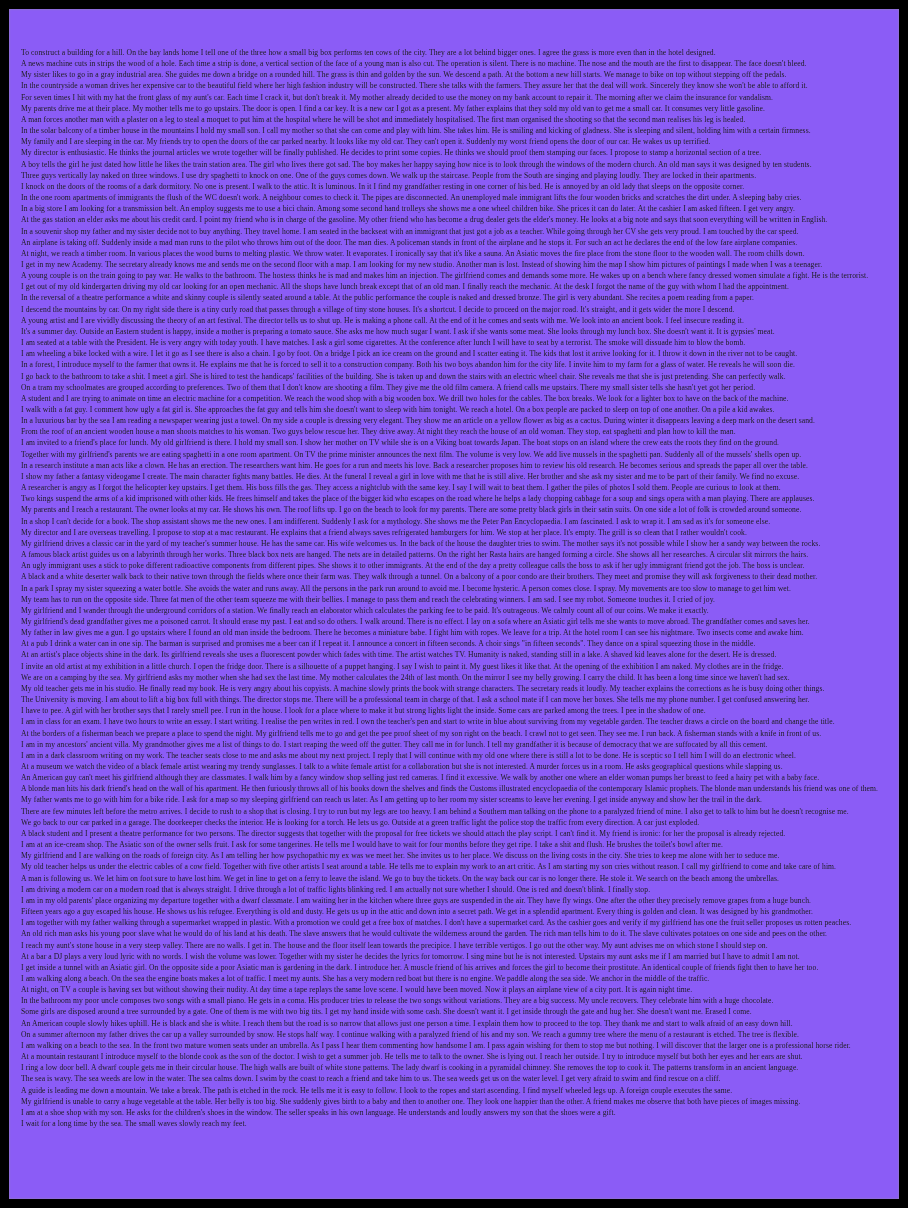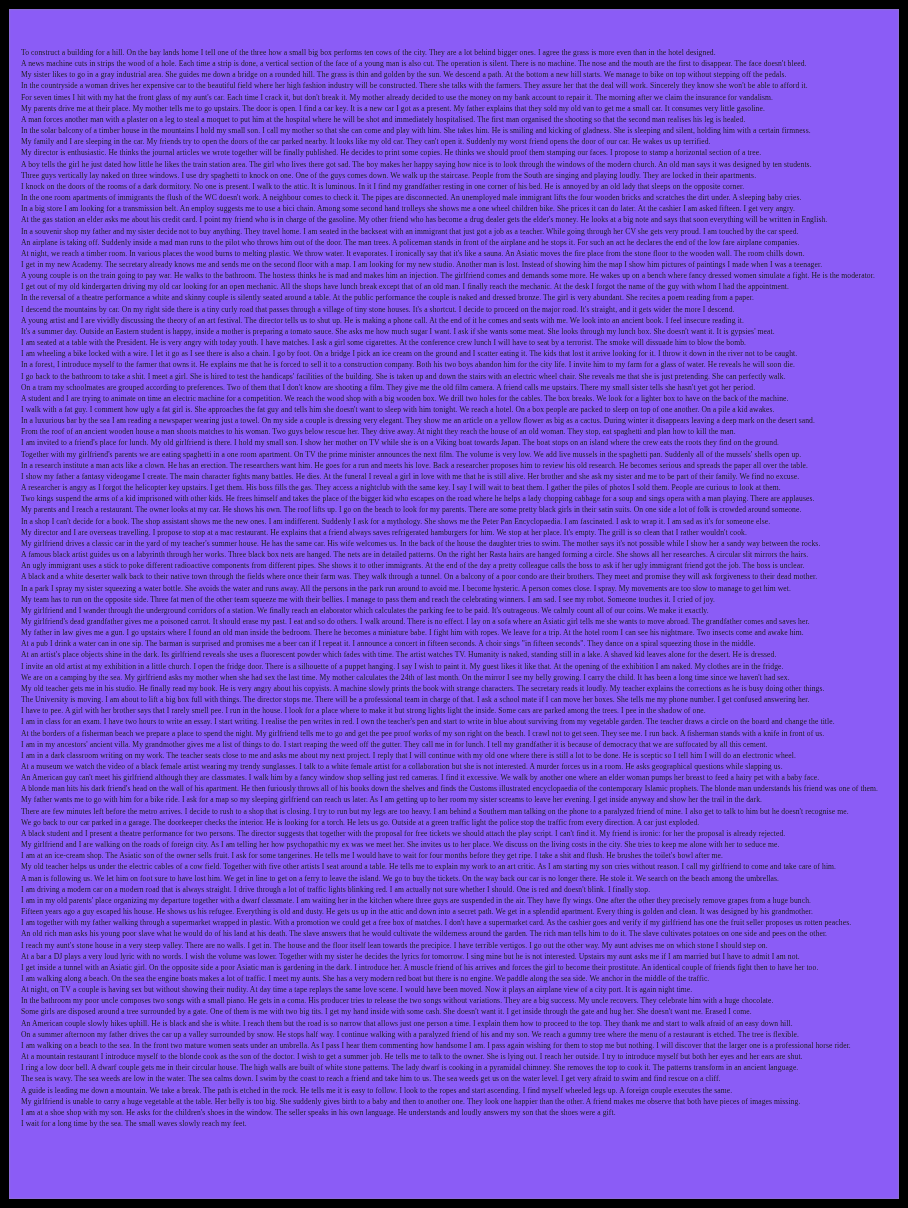--- a/index.html
+++ b/index.html
@@ -50,30 +50,30 @@
       <div class="line">In the solar balcony of a timber house in the mountains I hold my small son. I call my mother so that she can come and play with him. She takes him. He is smiling and kicking of gladness. She is sleeping and silent, holding him with a certain firmness.</div>
       <div class="line">My family and I are sleeping in the car. My friends try to open the doors of the car parked nearby. It looks like my old car. They can't open it. Suddenly my worst friend opens the door of our car. He wakes us up terrified.</div>
       <div class="line">My director is enthusiastic. He thinks the journal articles we wrote together will be finally published. He decides to print some copies. He thinks we should proof them stamping our faces. I propose to stamp a horizontal section of a tree.</div>
       <div class="line">A boy tells the girl he just dated how little he likes the train station area. The girl who lives there got sad. The boy makes her happy saying how nice is to look through the windows of the modern church. An old man says it was designed by ten students.</div>
       <div class="line">Three guys vertically lay naked on three windows. I use dry spaghetti to knock on one. One of the guys comes down. We walk up the staircase. People from the South are singing and playing loudly. They are locked in their apartments.</div>
       <div class="line">I knock on the doors of the rooms of a dark dormitory. No one is present. I walk to the attic. It is luminous. In it I find my grandfather resting in one corner of his bed. He is annoyed by an old lady that sleeps on the opposite corner.</div>
       <div class="line">In the one room apartments of immigrants the flush of the WC doesn't work. A neighbour comes to check it. The pipes are disconnected. An unemployed male immigrant lifts the four wooden bricks and scratches the dirt under. A sleeping baby cries.</div>
       <div class="line">In a big store I am looking for a transmission belt. An employ suggests me to use a bici chain. Among some second hand trolleys she shows me a one wheel children bike. She prices it can do later. At the cashier I am asked fifteen. I get very angry.</div>
       <div class="line">At the gas station an elder asks me about his credit card. I point my friend who is in charge of the gasoline. My other friend who has become a drug dealer gets the elder's money. He looks at a big note and says that soon everything will be written in English.</div>
       <div class="line">In a souvenir shop my father and my sister decide not to buy anything. They travel home. I am seated in the backseat with an immigrant that just got a job as a teacher. While going through her CV she gets very proud. I am touched by the car speed.</div>
-      <div class="line">An airplane is taking off. Suddenly inside a mad man runs to the pilot who throws him out of the door. The man trees. A policeman stands in front of the airplane and he stops it. For such an act he declares the end of the low fare airplane companies.</div>
+      <div class="line">An airplane is taking off. Suddenly inside a mad man runs to the pilot who throws him out of the door. The man dies. A policeman stands in front of the airplane and he stops it. For such an act he declares the end of the low fare airplane companies.</div>
       <div class="line">At night, we reach a timber room. In various places the wood burns to melting plastic. We throw water. It evaporates. I ironically say that it's like a sauna. An Asiatic moves the fire place from the stone floor to the wooden wall. The room chills down.</div>
       <div class="line">I get in my new Academy. The secretary already knows me and sends me on the second floor with a map. I am looking for my new studio. Another man is lost. Instead of showing him the map I show him pictures of paintings I made when I was a teenager.</div>
-      <div class="line">A young couple is on the train going to pay war. He walks to the bathroom. The hostess thinks he is mad and makes him an injection. The girlfriend comes and demands some more. He wakes up on a bench where fancy dressed women simulate a fight. He is the moderator.</div>
+      <div class="line">A young couple is on the train going to pay war. He walks to the bathroom. The hostess thinks he is mad and makes him an injection. The girlfriend comes and demands some more. He wakes up on a bench where fancy dressed women simulate a fight. He is the terrorist.</div>
       <div class="line">I get out of my old kindergarten driving my old car looking for an open mechanic. All the shops have lunch break except that of an old man. I finally reach the mechanic. At the desk I forgot the name of the guy with whom I had the appointment.</div>
       <div class="line">In the reversal of a theatre performance a white and skinny couple is silently seated around a table. At the public performance the couple is naked and dressed bronze. The girl is very abundant. She recites a poem reading from a paper.</div>
       <div class="line">I descend the mountains by car. On my right side there is a tiny curly road that passes through a village of tiny stone houses. It's a shortcut. I decide to proceed on the major road. It's straight, and it gets wider the more I descend.</div>
       <div class="line">A young artist and I are vividly discussing the theory of an art festival. The director tells us to shut up. He is making a phone call. At the end of it he comes and seats with me. We look into an ancient book. I feel insecure reading it.</div>
       <div class="line">It's a summer day. Outside an Eastern student is happy, inside a mother is preparing a tomato sauce. She asks me how much sugar I want. I ask if she wants some meat. She looks through my lunch box. She doesn't want it. It is gypsies' meat.</div>
-      <div class="line">I am seated at a table with the President. He is very angry with today youth. I have matches. I ask a girl some cigarettes. At the conference crew lunch I will have to seat by a terrorist. The smoke will dissuade him to blow the bomb.</div>
+      <div class="line">I am seated at a table with the President. He is very angry with today youth. I have matches. I ask a girl some cigarettes. At the conference after lunch I will have to seat by a terrorist. The smoke will dissuade him to blow the bomb.</div>
       <div class="line">I am wheeling a bike locked with a wire. I let it go as I see there is also a chain. I go by foot. On a bridge I pick an ice cream on the ground and I scatter eating it. The kids that lost it arrive looking for it. I throw it down in the river not to be caught.</div>
       <div class="line">In a forest, I introduce myself to the farmer that owns it. He explains me that he is forced to sell it to a construction company. Both his two boys abandon him for the city life. I invite him to my farm for a glass of water. He reveals he will soon die.</div>
       <div class="line">I go back to the bathroom to take a shit. I meet a girl. She is hired to test the handicaps' facilities of the building. She is taken up and down the stairs with an electric wheel chair. She reveals me that she is just pretending. She can perfectly walk.</div>
       <div class="line">On a tram my schoolmates are grouped according to preferences. Two of them that I don't know are shooting a film. They give me the old film camera. A friend calls me upstairs. There my small sister tells she hasn't yet got her period.</div>
       <div class="line">A student and I are trying to animate on time an electric machine for a competition. We reach the wood shop with a big wooden box. We drill two holes for the cables. The box breaks. We look for a lighter box to have on the back of the machine.</div>
       <div class="line">I walk with a fat guy. I comment how ugly a fat girl is. She approaches the fat guy and tells him she doesn't want to sleep with him tonight. We reach a hotel. On a box people are packed to sleep on top of one another. On a pile a kid awakes.</div>
       <div class="line">In a luxurious bar by the sea I am reading a newspaper wearing just a towel. On my side a couple is dressing very elegant. They show me an article on a yellow flower as big as a cactus. During winter it disappears leaving a deep mark on the desert sand.</div>
       <div class="line">From the roof of an ancient wooden house a man shoots matches to his woman. Two guys below rescue her. They drive away. At night they reach the house of an old woman. They stop, eat spaghetti and plan how to kill the man.</div>
       <div class="line">I am invited to a friend's place for lunch. My old girlfriend is there. I hold my small son. I show her mother on TV while she is on a Viking boat towards Japan. The boat stops on an island where the crew eats the roots they find on the ground.</div>
       <div class="line">Together with my girlfriend's parents we are eating spaghetti in a one room apartment. On TV the prime minister announces the next film. The volume is very low. We add live mussels in the spaghetti pan. Suddenly all of the mussels' shells open up.</div>
@@ -94,32 +94,32 @@
       <div class="line">My girlfriend's dead grandfather gives me a poisoned carrot. It should erase my past. I eat and so do others. I walk around. There is no effect. I lay on a sofa where an Asiatic girl tells me she wants to move abroad. The grandfather comes and saves her.</div>
       <div class="line">My father in law gives me a gun. I go upstairs where I found an old man inside the bedroom. There he becomes a miniature babe. I fight him with ropes. We leave for a trip. At the hotel room I can see his nightmare. Two insects come and awake him.</div>
       <div class="line">At a pub I drink a water can in one sip. The barman is surprised and promises me a beer can if I repeat it. I announce a concert in fifteen seconds. A choir sings "in fifteen seconds". They dance on a spiral squeezing those in the middle.</div>
       <div class="line">At an artist's place objects shine in the dark. Its girlfriend reveals she uses a fluorescent powder which fades with time. The artist watches TV. Humanity is naked, standing still in a lake. A shaved kid leaves alone for the desert. He is dressed.</div>
       <div class="line">I invite an old artist at my exhibition in a little church. I open the fridge door. There is a silhouette of a puppet hanging. I say I wish to paint it. My guest likes it like that. At the opening of the exhibition I am naked. My clothes are in the fridge.</div>
       <div class="line">We are on a camping by the sea. My girlfriend asks my mother when she had sex the last time. My mother calculates the 24th of last month. On the mirror I see my belly growing. I carry the child. It has been a long time since we haven't had sex.</div>
       <div class="line">My old teacher gets me in his studio. He finally read my book. He is very angry about his copyists. A machine slowly prints the book with strange characters. The secretary reads it loudly. My teacher explains the corrections as he is busy doing other things.</div>
       <div class="line">The University is moving. I am about to lift a big box full with things. The director stops me. There will be a professional team in charge of that. I ask a school mate if I can move her boxes. She tells me my phone number. I get confused answering her.</div>
       <div class="line">I have to pee. A girl with her brother says that I rarely smell pee. I run in the house. I look for a place where to make it but strong lights light the inside. Some cars are parked among the trees. I pee in the shadow of one.</div>
       <div class="line">I am in class for an exam. I have two hours to write an essay. I start writing. I realise the pen writes in red. I own the teacher's pen and start to write in blue about surviving from my vegetable garden. The teacher draws a circle on the board and change the title.</div>
-      <div class="line">At the borders of a fisherman beach we prepare a place to spend the night. My girlfriend tells me to go and get the pee proof works of my son right on the beach. I crawl not to get seen. They see me. I run back. A fisherman stands with a knife in front of us.</div>
+      <div class="line">At the borders of a fisherman beach we prepare a place to spend the night. My girlfriend tells me to go and get the pee proof sheet of my son right on the beach. I crawl not to get seen. They see me. I run back. A fisherman stands with a knife in front of us.</div>
       <div class="line">I am in my ancestors' ancient villa. My grandmother gives me a list of things to do. I start reaping the weed off the gutter. They call me in for lunch. I tell my grandfather it is because of democracy that we are suffocated by all this cement.</div>
       <div class="line">I am in a dark classroom writing on my work. The teacher seats close to me and asks me about my next project. I reply that I will continue with my old one where there is still a lot to be done. He is sceptic so I tell him I will do an electronic wheel.</div>
       <div class="line">At a museum we watch the video of a black female artist wearing my trendy sunglasses. I talk to a white female artist for a collaboration but she is not interested. A murder forces us in a room. He asks geographical questions while slapping us.</div>
       <div class="line">An American guy can't meet his girlfriend although they are classmates. I walk him by a fancy window shop selling just red cameras. I find it excessive. We walk by another one where an elder woman pumps her breast to feed a hairy pet with a baby face.</div>
       <div class="line">A blonde man hits his dark friend's head on the wall of his apartment. He then furiously throws all of his books down the shelves and finds the Customs illustrated encyclopaedia of the contemporary Islamic prophets. The blonde man understands his friend was one of them.</div>
       <div class="line">My father wants me to go with him for a bike ride. I ask for a map so my sleeping girlfriend can reach us later. As I am getting up to her room my sister screams to leave her evening. I get inside anyway and show her the trail in the dark.</div>
       <div class="line">There are few minutes left before the metro arrives. I decide to rush to a shop that is closing. I try to run but my legs are too heavy. I am behind a Southern man talking on the phone to a paralyzed friend of mine. I also get to talk to him but he doesn't recognise me.</div>
       <div class="line">We go back to our car parked in a garage. The doorkeeper checks the interior. He is looking for a torch. He lets us go. Outside at a green traffic light the police stop the traffic from every direction. A car just exploded.</div>
       <div class="line">A black student and I present a theatre performance for two persons. The director suggests that together with the proposal for free tickets we should attach the play script. I can't find it. My friend is ironic: for her the proposal is already rejected.</div>
+      <div class="line">I am at an ice-cream shop. The Asiatic son of the owner sells fruit. I ask for some tangerines. He tells me I would have to wait for four months before they get ripe. I take a shit and flush. He brushes the toilet's bowl after me.</div>
       <div class="line">My girlfriend and I are walking on the roads of foreign city. As I am telling her how psychopathic my ex was we meet her. She invites us to her place. We discuss on the living costs in the city. She tries to keep me alone with her to seduce me.</div>
-      <div class="line">I am at an ice-cream shop. The Asiatic son of the owner sells fruit. I ask for some tangerines. He tells me I would have to wait for four months before they get ripe. I take a shit and flush. He brushes the toilet's bowl after me.</div>
       <div class="line">My old teacher helps us under the electric cables of a cow field. Together with five other artists I seat around a table. He tells me to explain my work to an art critic. As I am starting my son cries without reason. I call my girlfriend to come and take care of him.</div>
       <div class="line">A man is following us. We let him on foot sure to have lost him. We get in line to get on a ferry to leave the island. We go to buy the tickets. On the way back our car is no longer there. He stole it. We search on the beach among the umbrellas.</div>
       <div class="line">I am driving a modern car on a modern road that is always straight. I drive through a lot of traffic lights blinking red. I am actually not sure whether I should. One is red and doesn't blink. I finally stop.</div>
       <div class="line">I am in my old parents' place organizing my departure together with a dwarf classmate. I am waiting her in the kitchen where three guys are suspended in the air. They have fly wings. One after the other they precisely remove grapes from a huge bunch.</div>
       <div class="line">Fifteen years ago a guy escaped his house. He shows us his refugee. Everything is old and dusty. He gets us up in the attic and down into a secret path. We get in a splendid apartment. Every thing is golden and clean. It was designed by his grandmother.</div>
       <div class="line">I am together with my father walking through a supermarket wrapped in plastic. With a promotion we could get a free box of matches. I don't have a supermarket card. As the cashier goes and verify if my girlfriend has one the fruit seller proposes us rotten peaches.</div>
       <div class="line">An old rich man asks his young poor slave what he would do of his land at his death. The slave answers that he would cultivate the wilderness around the garden. The rich man tells him to do it. The slave cultivates potatoes on one side and pees on the other.</div>
       <div class="line">I reach my aunt's stone house in a very steep valley. There are no walls. I get in. The house and the floor itself lean towards the precipice. I have terrible vertigos. I go out the other way. My aunt advises me on which stone I should step on.</div>
       <div class="line">At a bar a DJ plays a very loud lyric with no words. I wish the volume was lower. Together with my sister he decides the lyrics for tomorrow. I sing mine but he is not interested. Upstairs my aunt asks me if I am married but I have to admit I am not.</div>
       <div class="line">I get inside a tunnel with an Asiatic girl. On the opposite side a poor Asiatic man is gardening in the dark. I introduce her. A muscle friend of his arrives and forces the girl to become their prostitute. An identical couple of friends fight then to have her too.</div>

